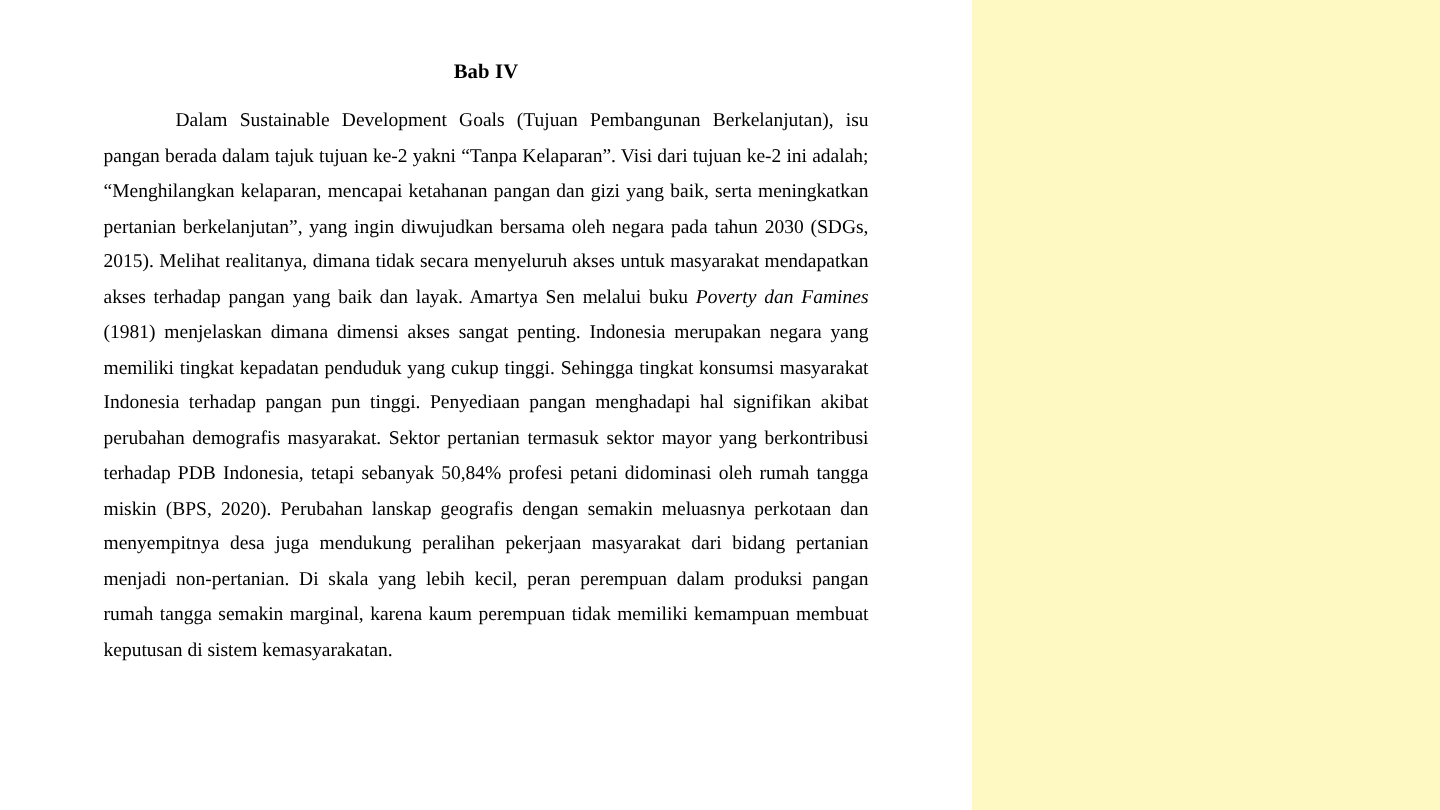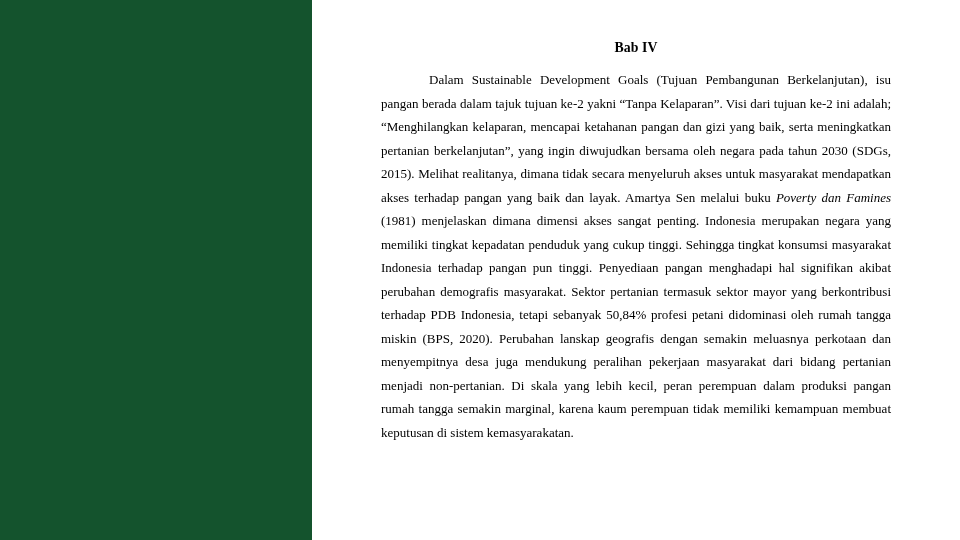--- a/index.html
+++ b/index.html
@@ -11,23 +11,23 @@
     height: 540px;
     overflow: hidden;
     background: #d9d9d9;
     font-family: "Liberation Serif", serif;
   }
 
   #viewport {
     position: relative;
     width: 960px;
     height: 540px;
-    background: #14532d;
+    background: #fef9c3;
     display: flex;
-    justify-content: flex-end;
+    justify-content: flex-start;
   }
 
   #page {
     position: relative;
     width: 648px;
     height: 540px;
     background: #ffffff;
     box-sizing: border-box;
     padding-top: 36px;
     overflow: hidden;

